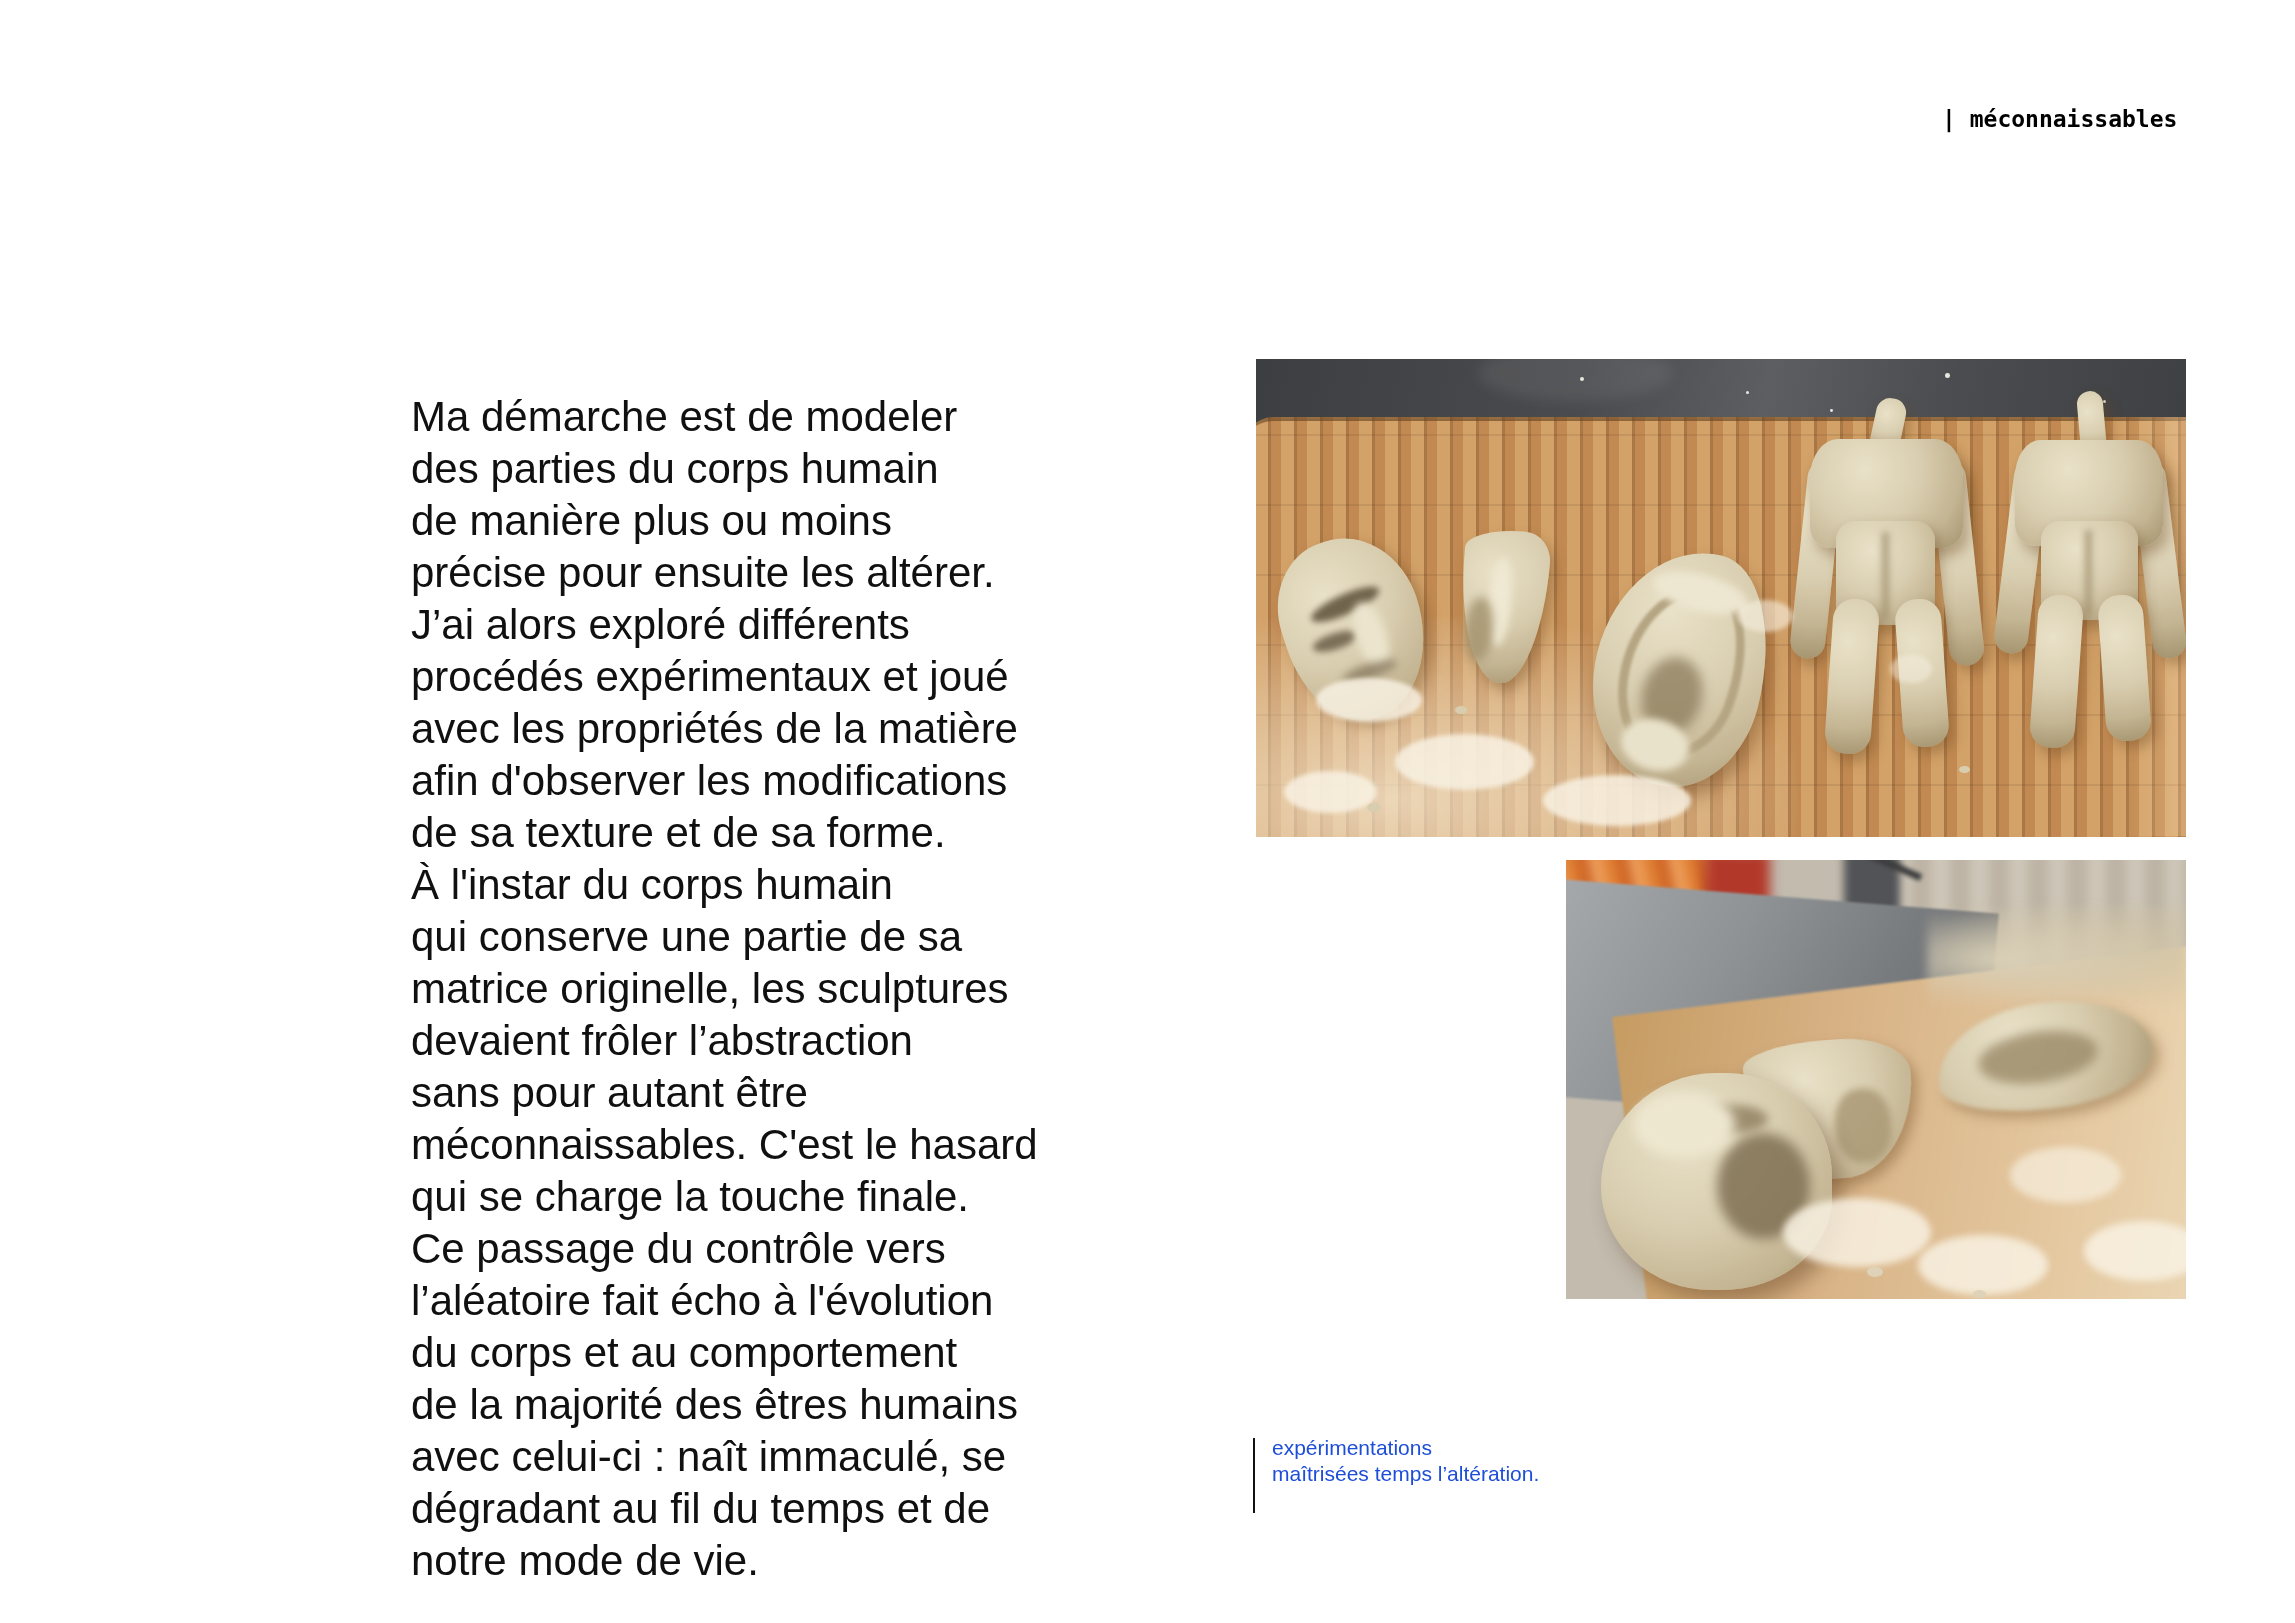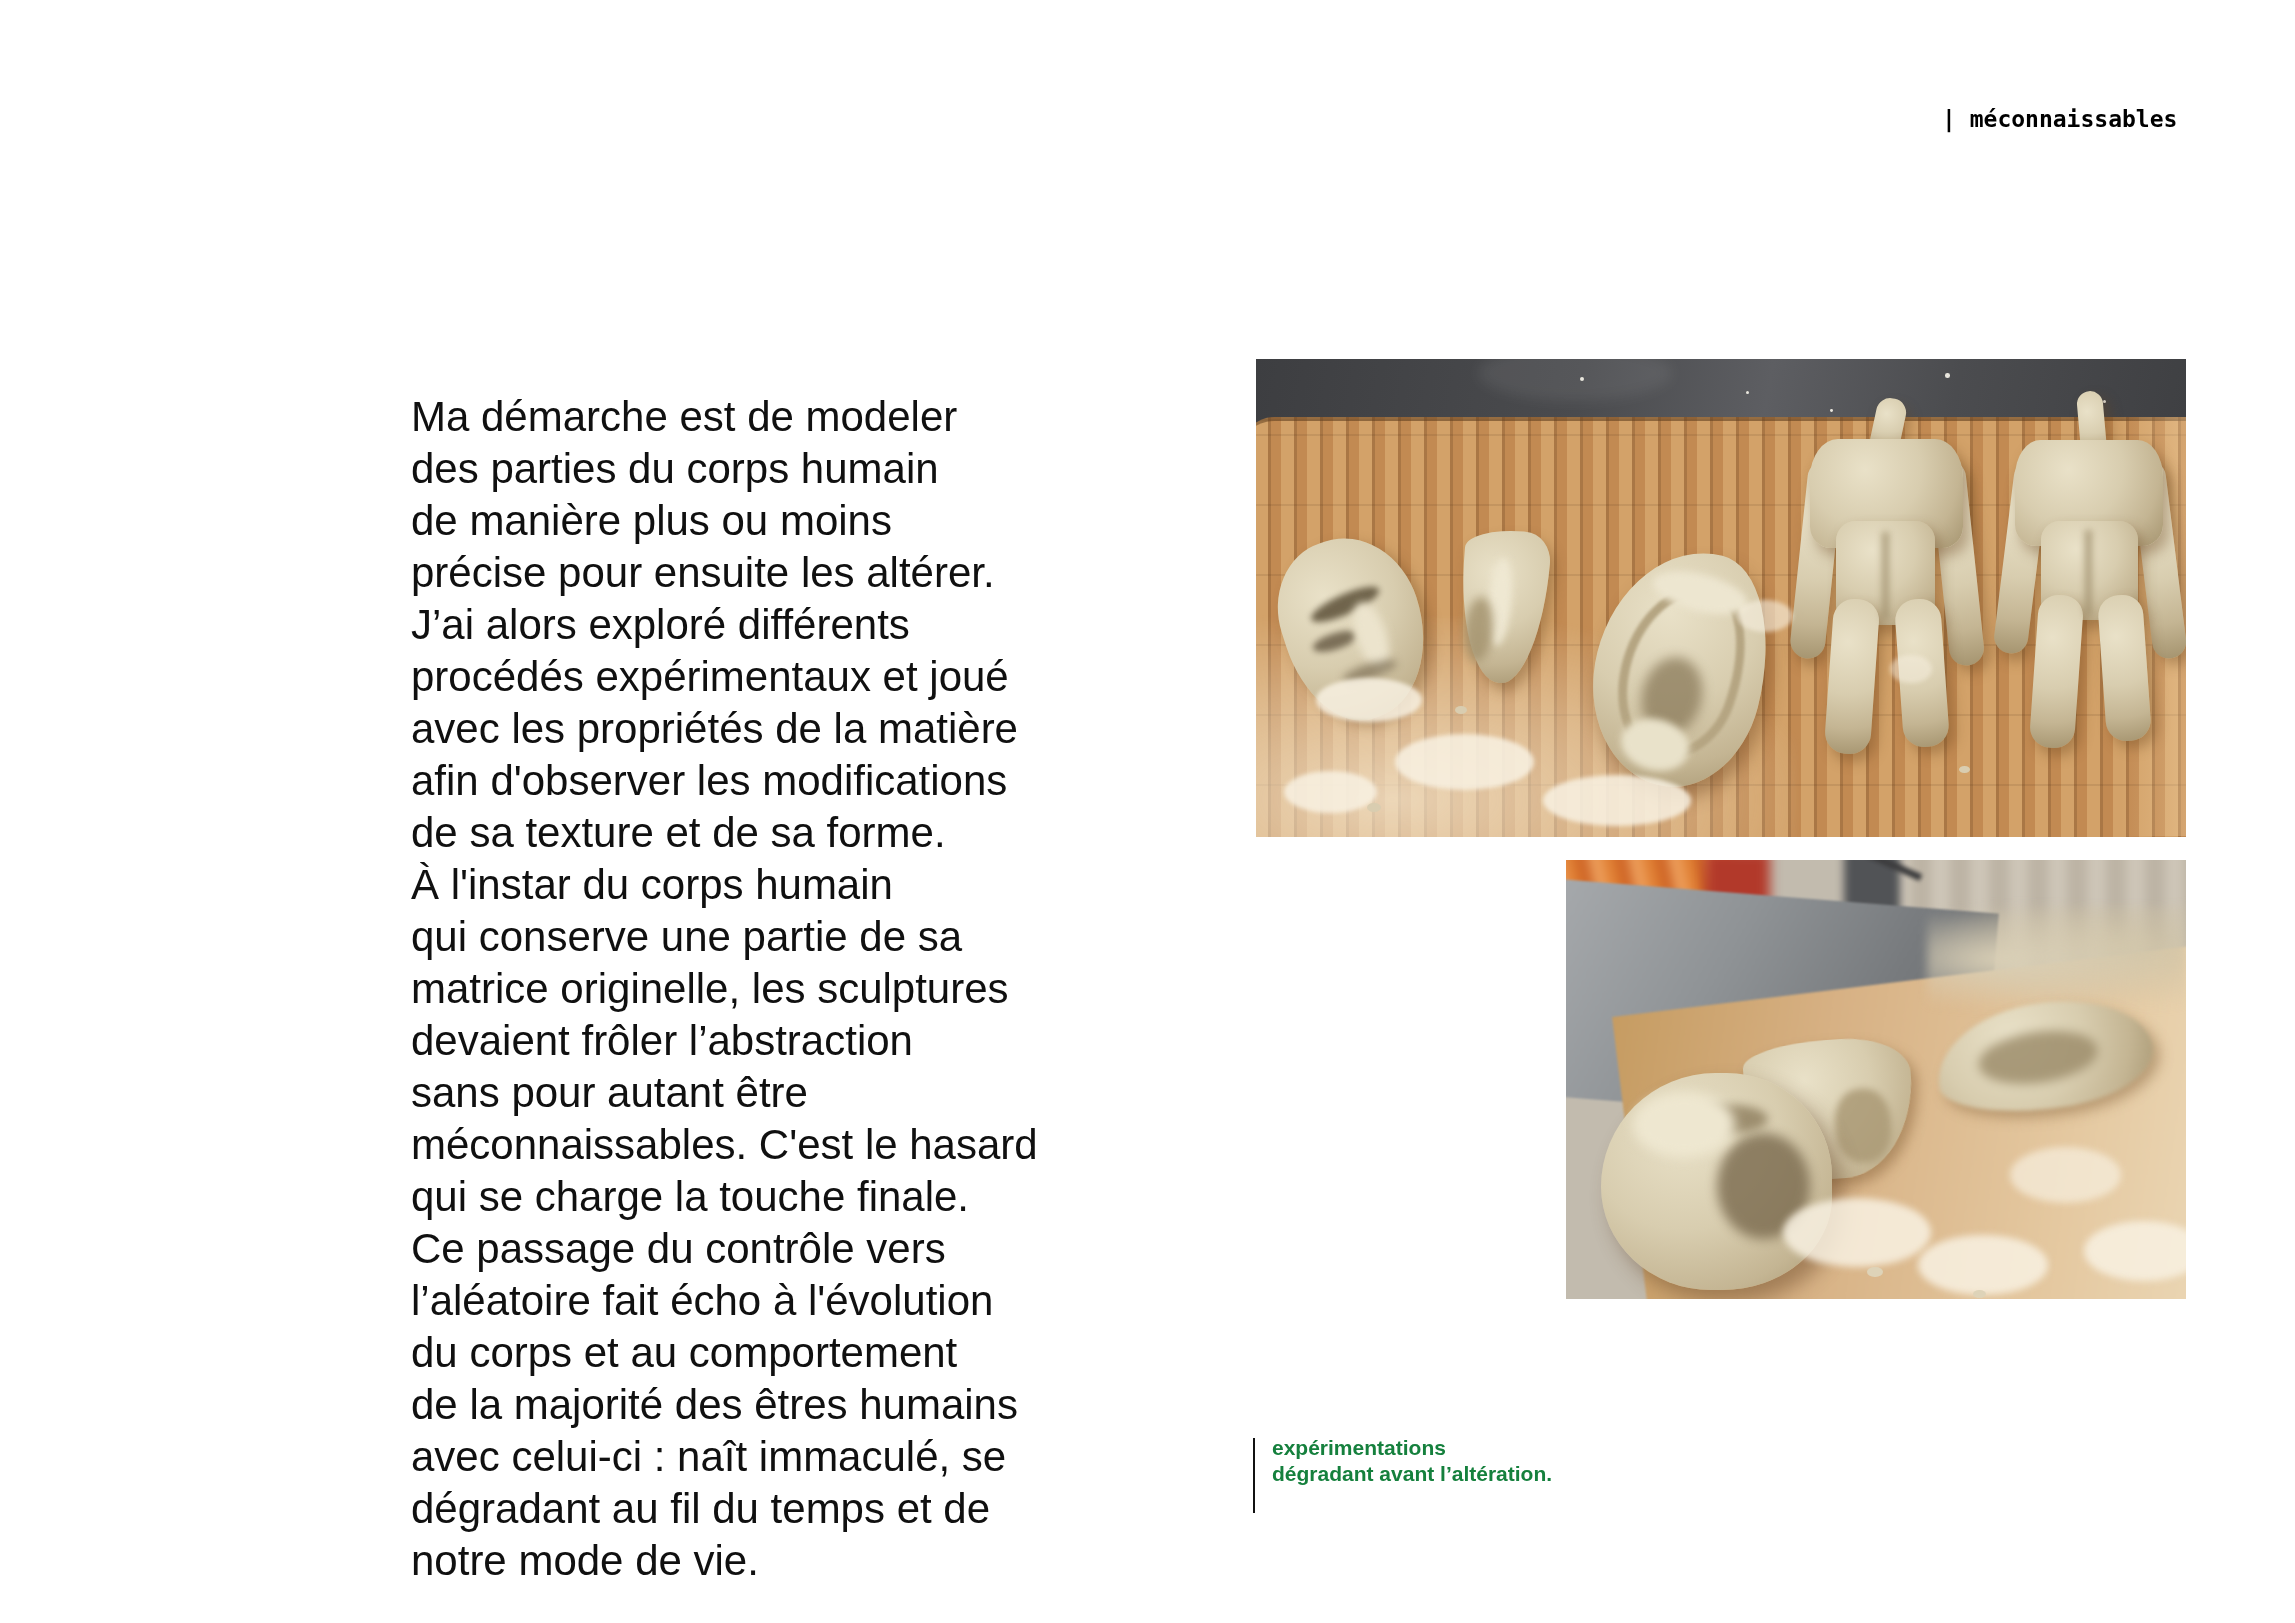--- a/index.html
+++ b/index.html
@@ -9,21 +9,21 @@
   
   .page-tag{position:absolute;top:108px;left:1942px;white-space:nowrap;
     font-family:"DejaVu Sans Mono","Liberation Mono",monospace;
     font-weight:700;font-size:23px;line-height:1;color:#000;}
   
   .article{position:absolute;left:411px;top:349px;width:703px;
     font-size:42px;line-height:52px;font-weight:400;white-space:pre-line;
     letter-spacing:0px;color:#101010;}
   
   .caption-rule{position:absolute;left:1253px;top:1438px;width:2.3px;height:75px;background:#111;}
-  .caption{position:absolute;left:1272px;top:1435px;font-size:21px;line-height:26px;color:#15803d;font-weight:bold;}
+  .caption{position:absolute;left:1272px;top:1435px;font-size:21px;line-height:26px;color:#1d4ed8;}
   
   .photo{position:absolute;overflow:hidden;background:#b9b0a2;}
   .clay{background:radial-gradient(circle at 36% 28%, #e9e1c8 0%, #d8cdaf 45%, #c4b593 75%, #a5946f 100%);
         box-shadow:5.6px 7.4px 13px rgba(105,68,30,.38);}
   .dust{background:rgba(248,241,226,.85);border-radius:50%;filter:blur(1.9px);}
   .speck{background:rgba(250,246,236,.9);border-radius:50%;}
 </style>
 </head>
 <body>
 
@@ -175,15 +175,15 @@
   <div class="dust abs" style="left:352px;top:375px;width:130px;height:60px;filter:blur(3.7px);"></div>
   <div class="dust abs" style="left:444px;top:287px;width:111px;height:56px;filter:blur(3.7px);opacity:.8;"></div>
   <div class="dust abs" style="left:518px;top:361px;width:120px;height:60px;filter:blur(3.7px);"></div>
   <div class="speck abs" style="left:301px;top:407px;width:15.7px;height:10.2px;background:#ded3b8;"></div>
   <div class="speck abs" style="left:407px;top:430px;width:13px;height:8.3px;background:#ded3b8;"></div>
 </figure>
 
 <div class="caption-rule"></div>
 <div class="caption">
   <div>expérimentations</div>
-  <div>dégradant avant l’altération.</div>
+  <div>maîtrisées temps l’altération.</div>
 </div>
 
 
 </body></html>

